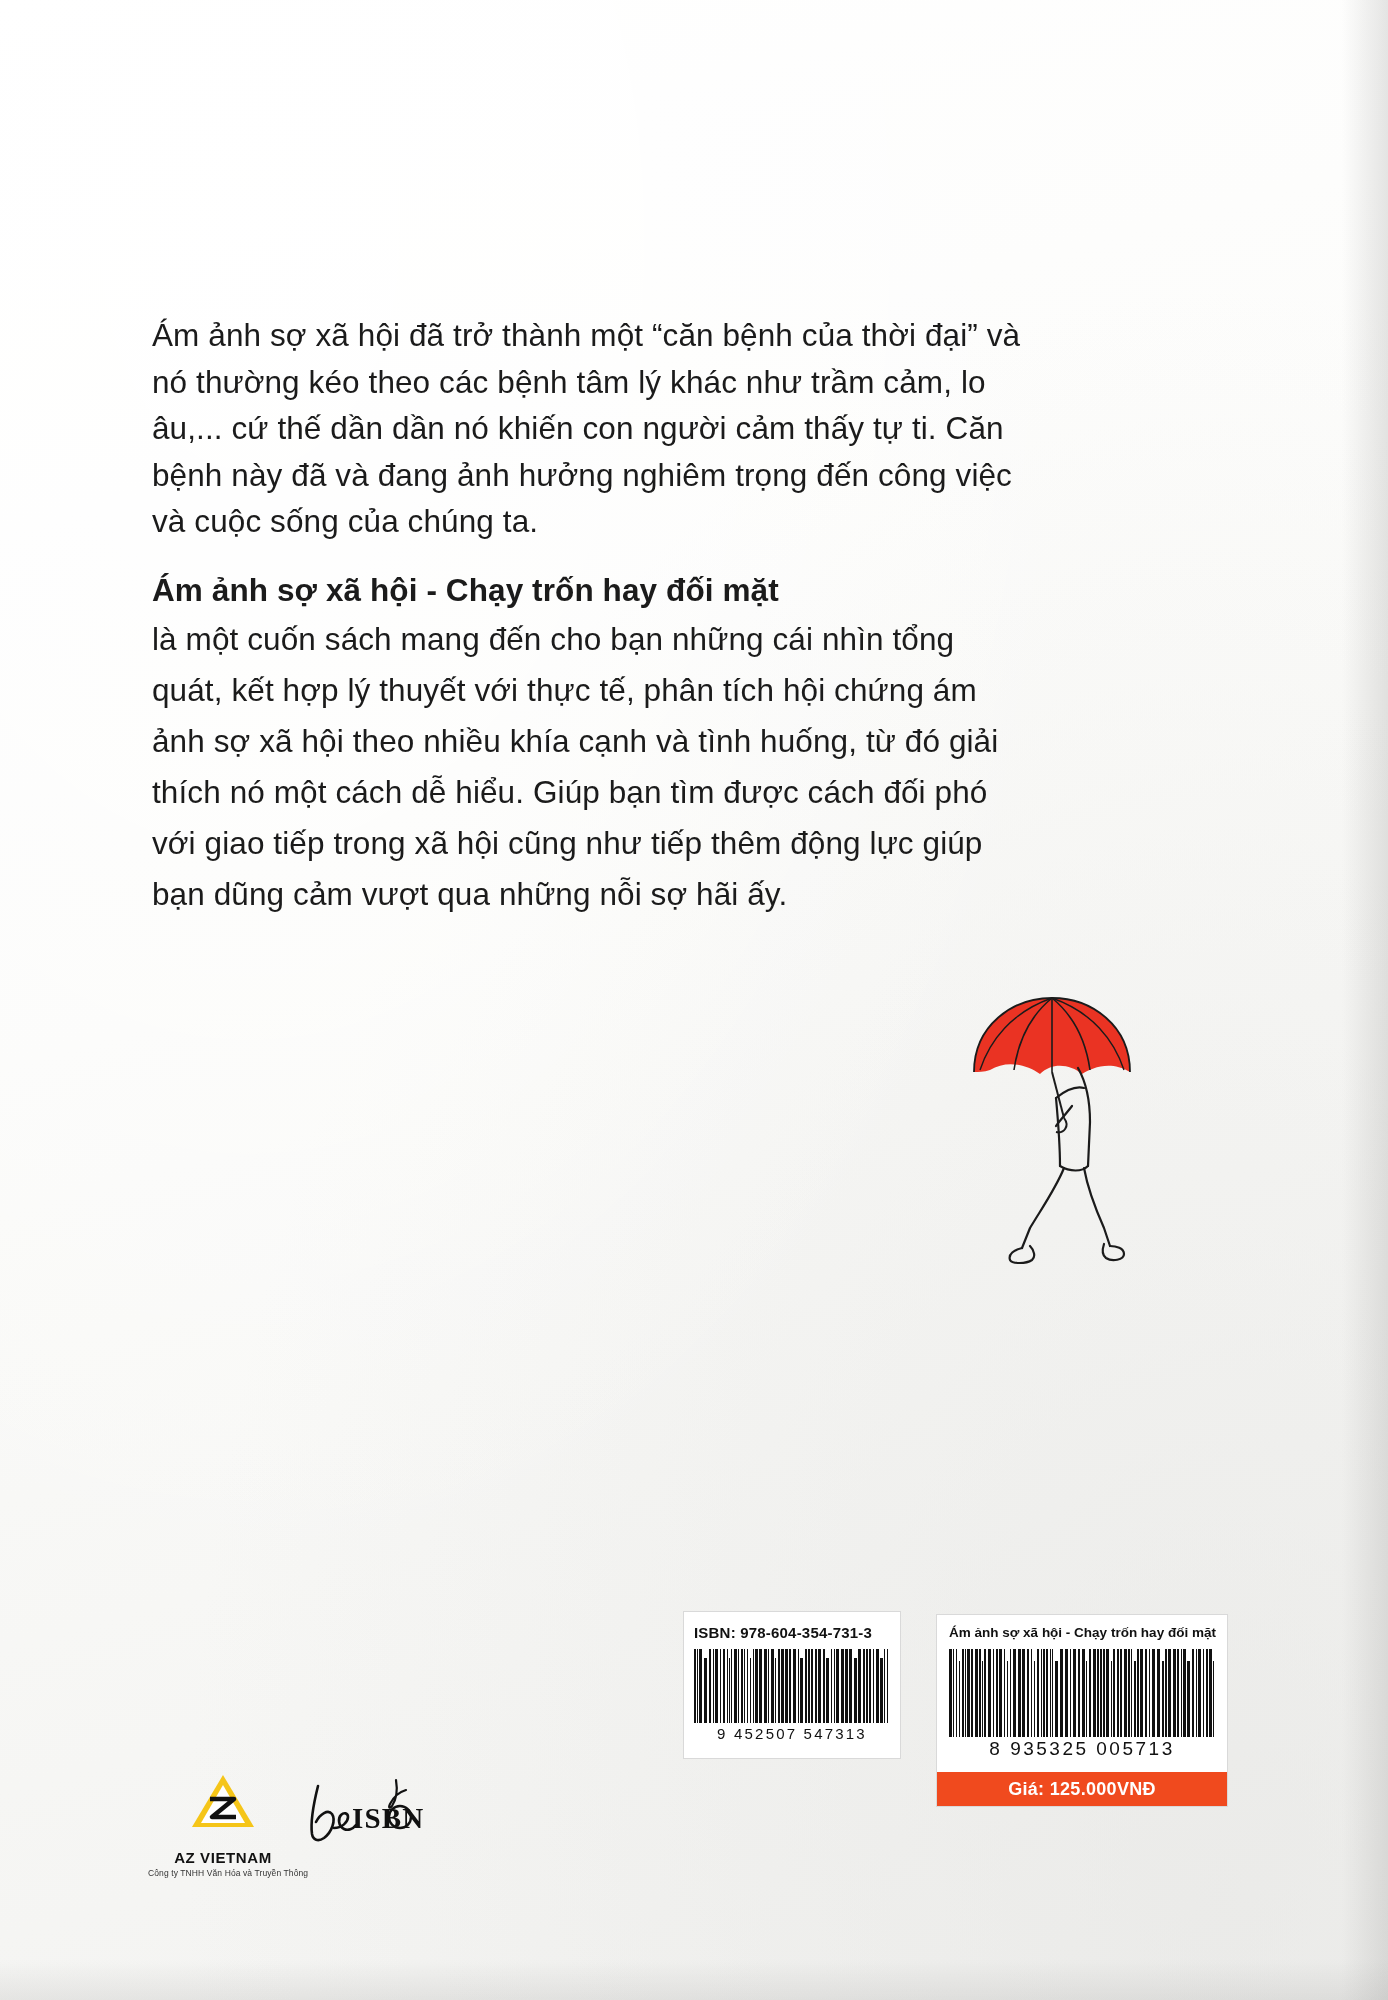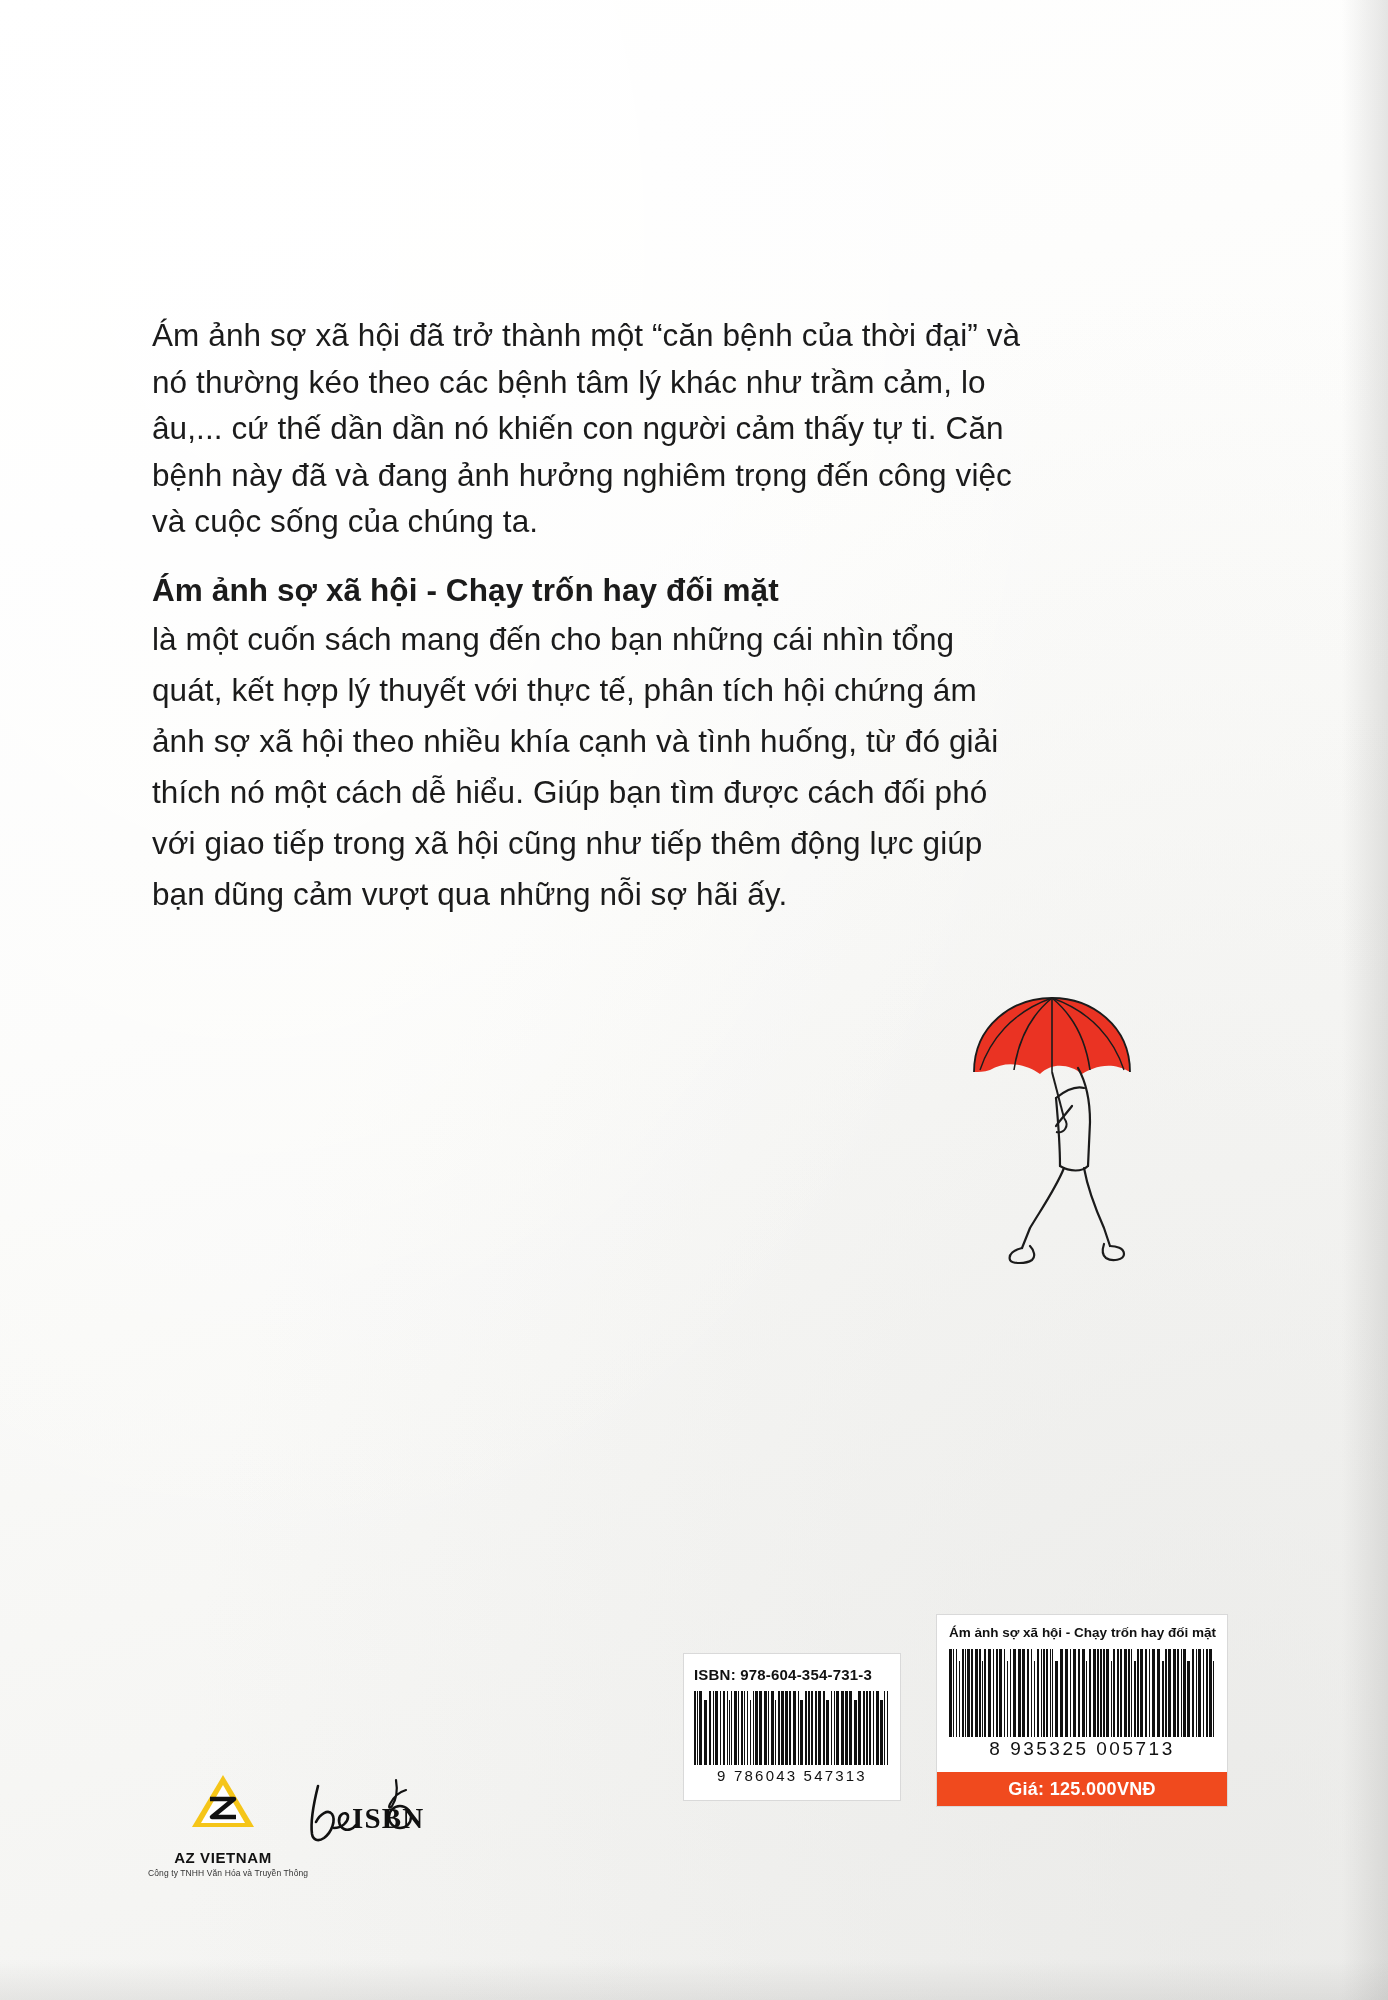--- a/index.html
+++ b/index.html
@@ -71,21 +71,21 @@
     left: 960px;
     top: 990px;
     width: 230px;
     height: 320px;
   }
 
   
   .isbn-box {
     position: absolute;
     left: 683px;
-    top: 1653px;
+    top: 1611px;
     width: 218px;
     height: 148px;
     background: #ffffff;
     border: 1px solid #d9d9d9;
     box-sizing: border-box;
     padding: 12px 10px 6px 10px;
   }
   .isbn-label {
     font-size: 15px;
     font-weight: bold;
@@ -301,21 +301,21 @@
       <span style="width: 3px; margin-right: 2px;"></span>
       <span style="width: 2px; margin-right: 1px;"></span>
       <span style="width: 2px; margin-right: 1px;"></span>
       <span style="width: 2px; margin-right: 2px;"></span>
       <span style="width: 1px; margin-right: 2px;"></span>
       <span style="width: 3px; margin-right: 1px;"></span>
       <span class="short" style="width: 3px; margin-right: 1px;"></span>
       <span style="width: 1px; margin-right: 2px;"></span>
       <span style="width: 1px; margin-right: 2px;"></span>
     </div>
-  <div class="barcode-digits">9 786043 547313</div>
+  <div class="barcode-digits">9 452507 547313</div>
 </div>
 
 <div class="ean-box">
   <div class="ean-title">Ám ảnh sợ xã hội - Chạy trốn hay đối mặt</div>
   <div class="ean-bars" id="ean-bars">
       <span style="width: 3px; margin-right: 1px;"></span>
       <span style="width: 1px; margin-right: 2px;"></span>
       <span style="width: 1px; margin-right: 2px;"></span>
       <span class="short" style="width: 1px; margin-right: 2px;"></span>
       <span style="width: 2px; margin-right: 1px;"></span>

